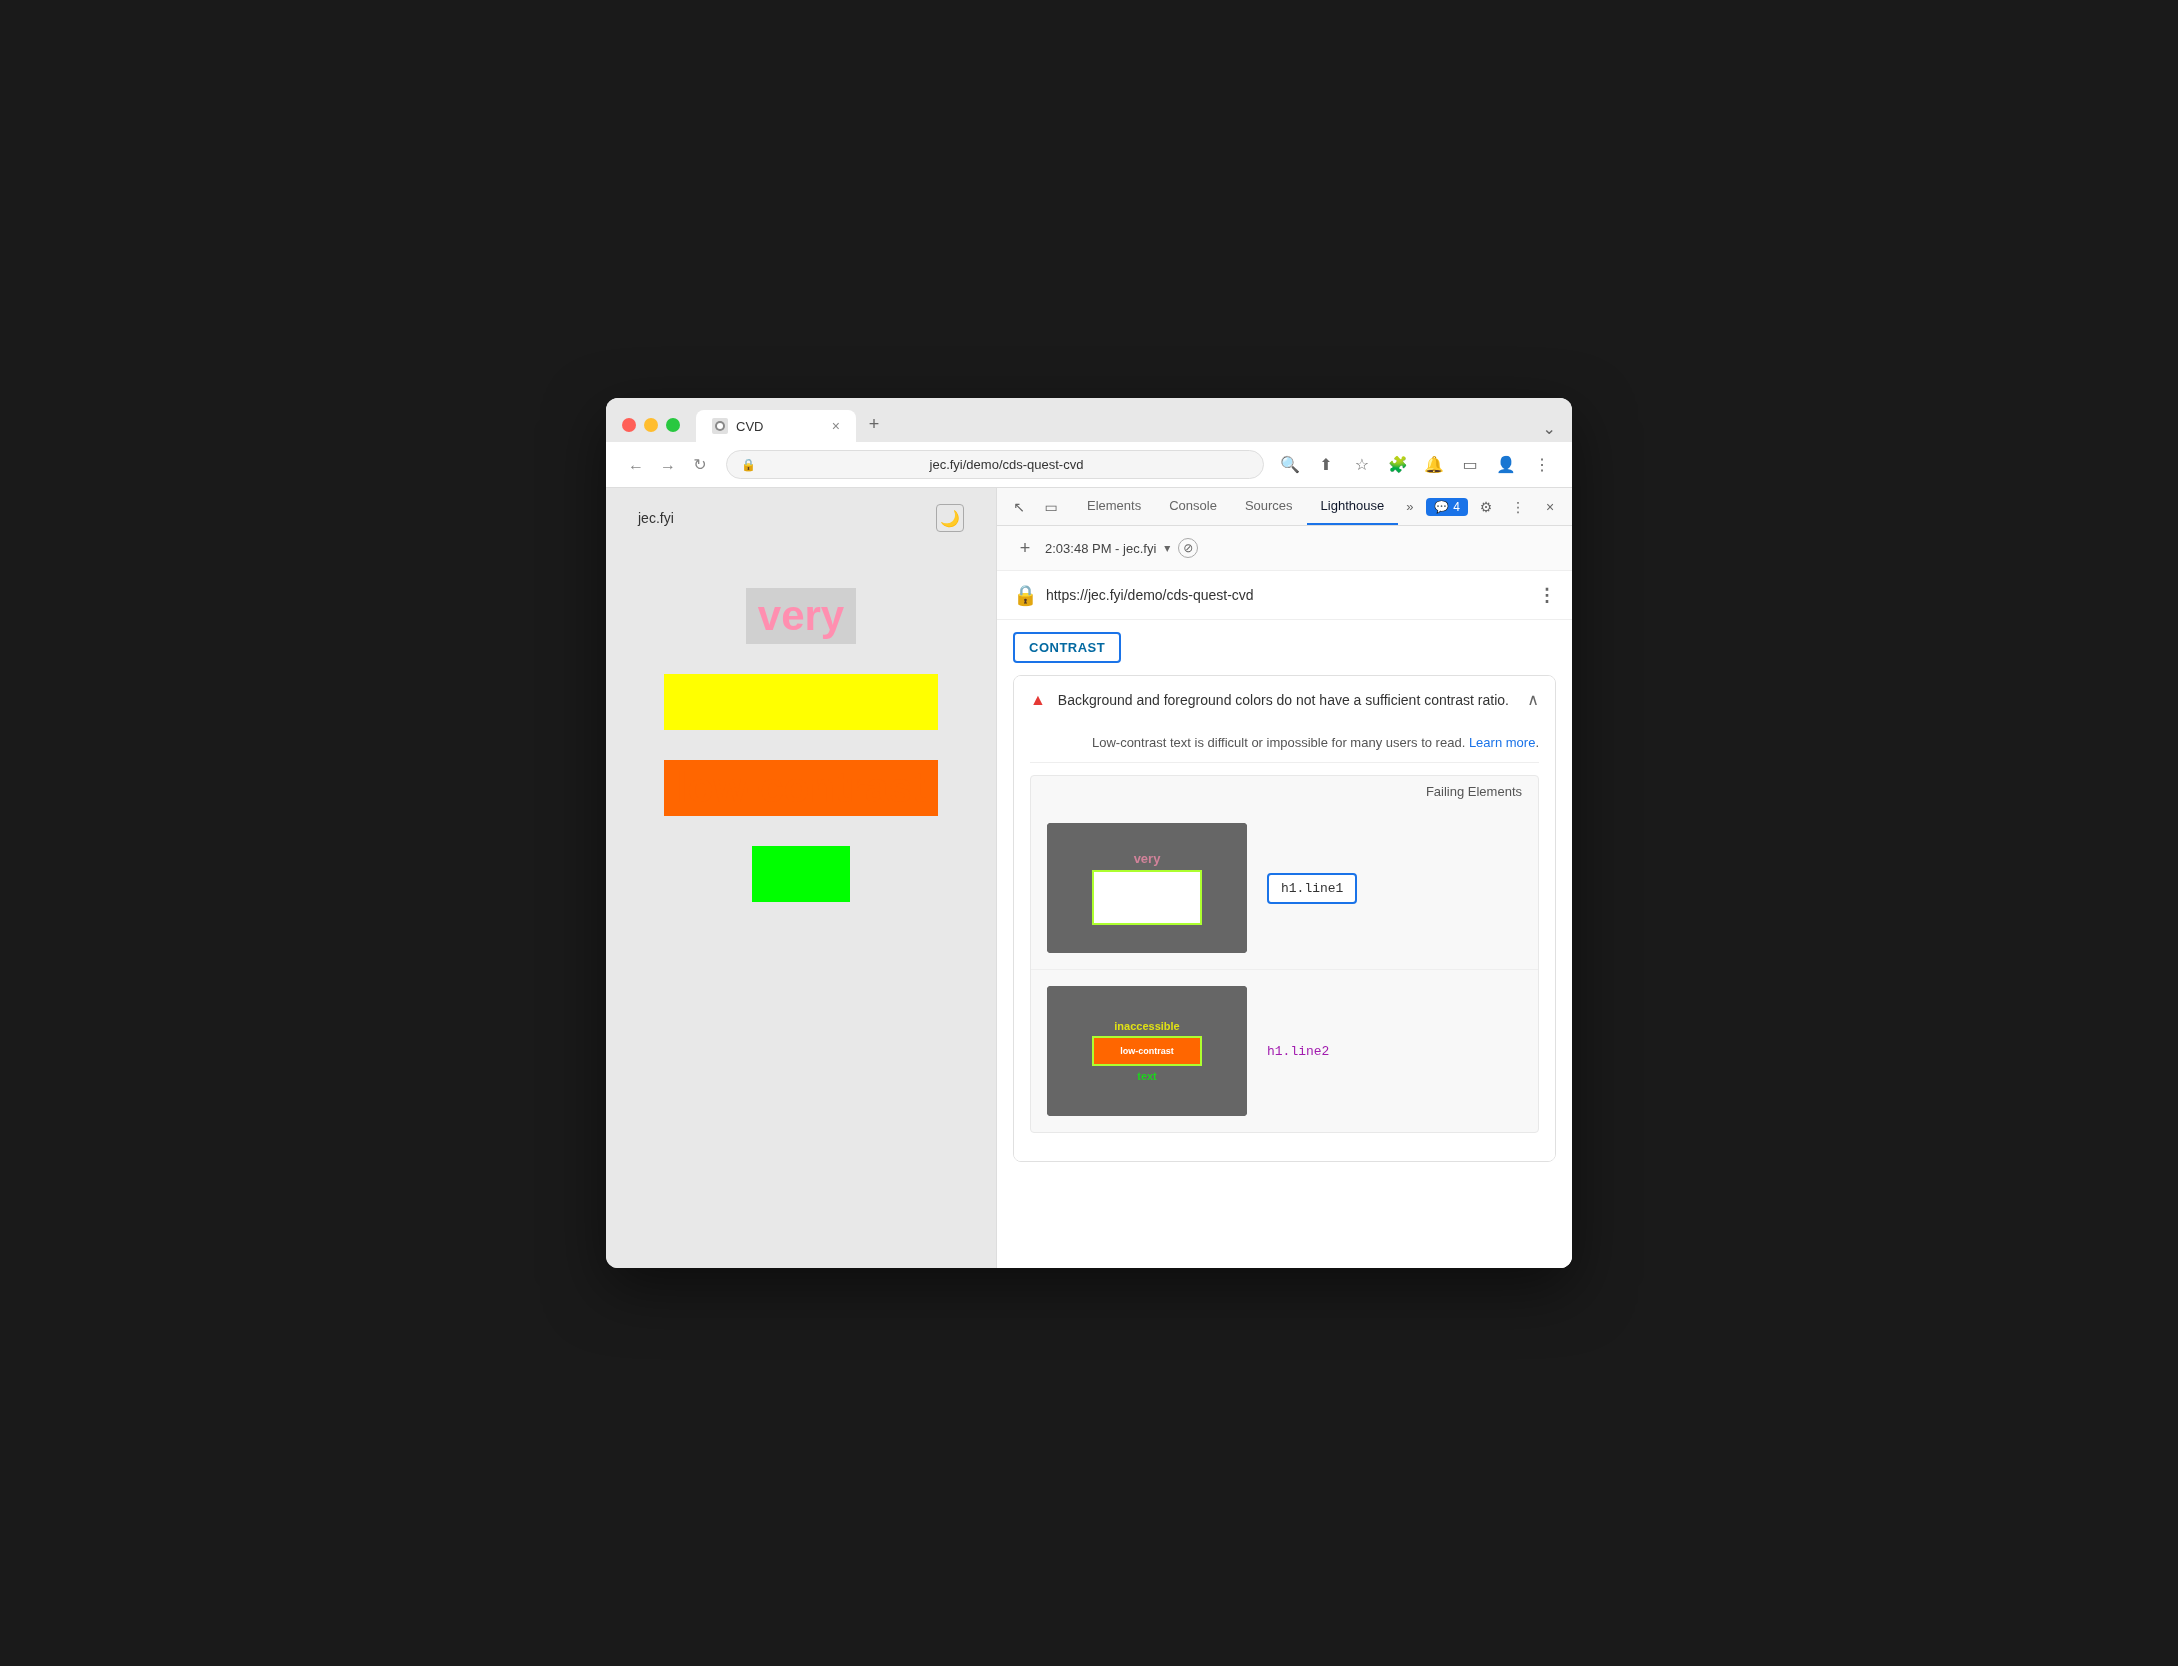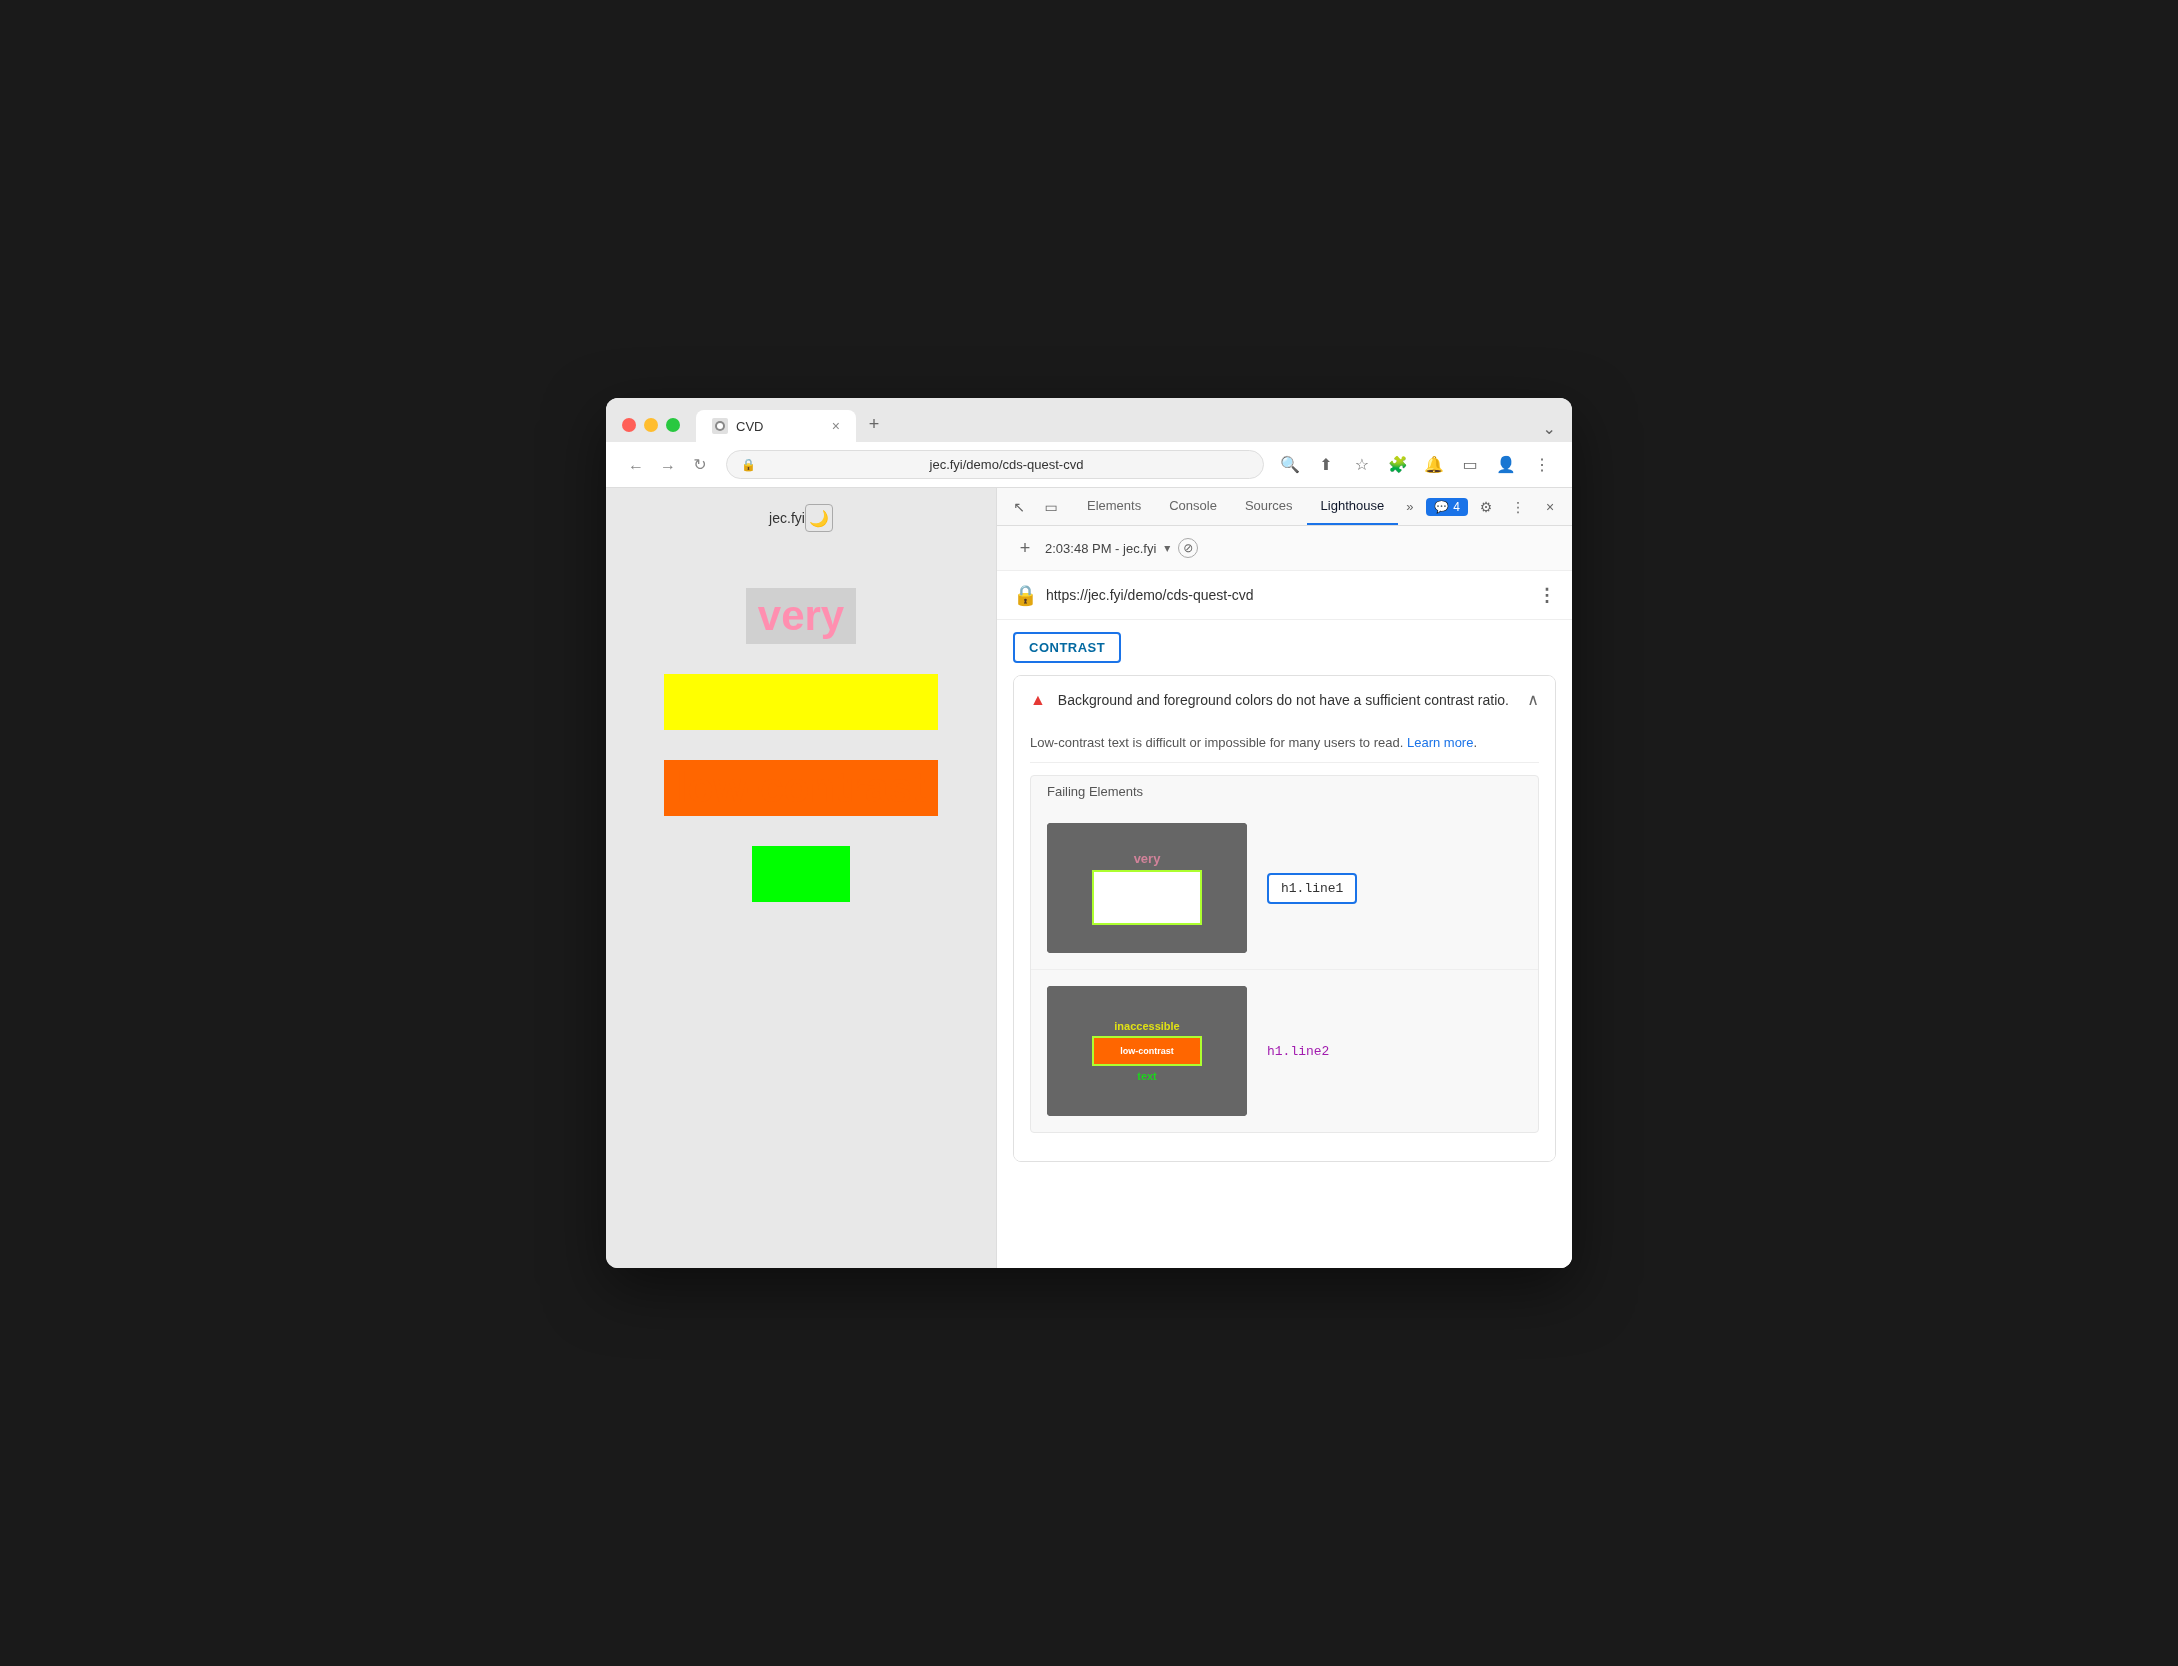--- a/index.html
+++ b/index.html
@@ -167,21 +167,21 @@
     }
     
     .webpage-panel {
       width: 390px;
       background: #e8e8e8;
       position: relative;
       flex-shrink: 0;
     }
     .webpage-header {
       display: flex;
-      justify-content: center;
+      justify-content: space-between;
       align-items: center;
       padding: 16px 32px;
     }
     .site-name {
       font-size: 14px;
       color: #333;
     }
     .moon-icon {
       width: 28px;
       height: 28px;
@@ -411,20 +411,21 @@
       color: #333;
     }
     .audit-collapse-btn {
       color: #666;
       font-size: 16px;
       cursor: pointer;
     }
     .audit-card-body {
       padding: 0 16px 16px;
       background: #fff;
+      text-align: right;
     }
     .audit-desc {
       font-size: 13px;
       color: #555;
       padding: 12px 0;
       border-bottom: 1px solid #eee;
       margin-bottom: 12px;
     }
     .audit-desc a {
       color: #1a73e8;

